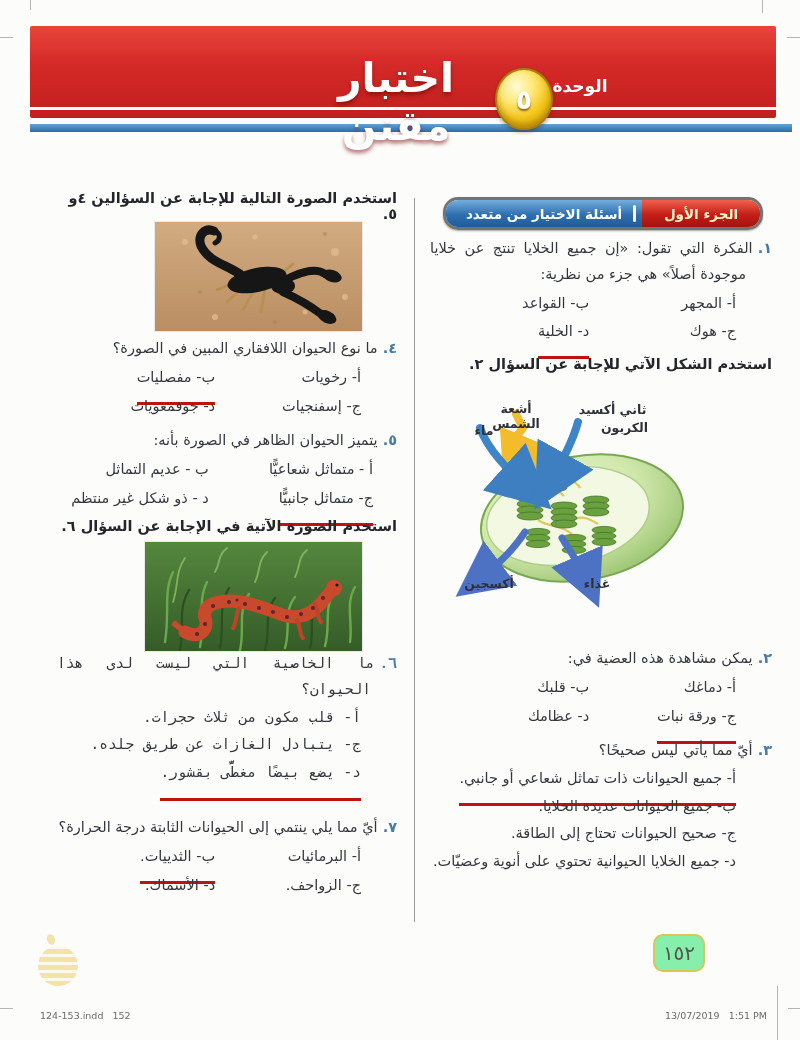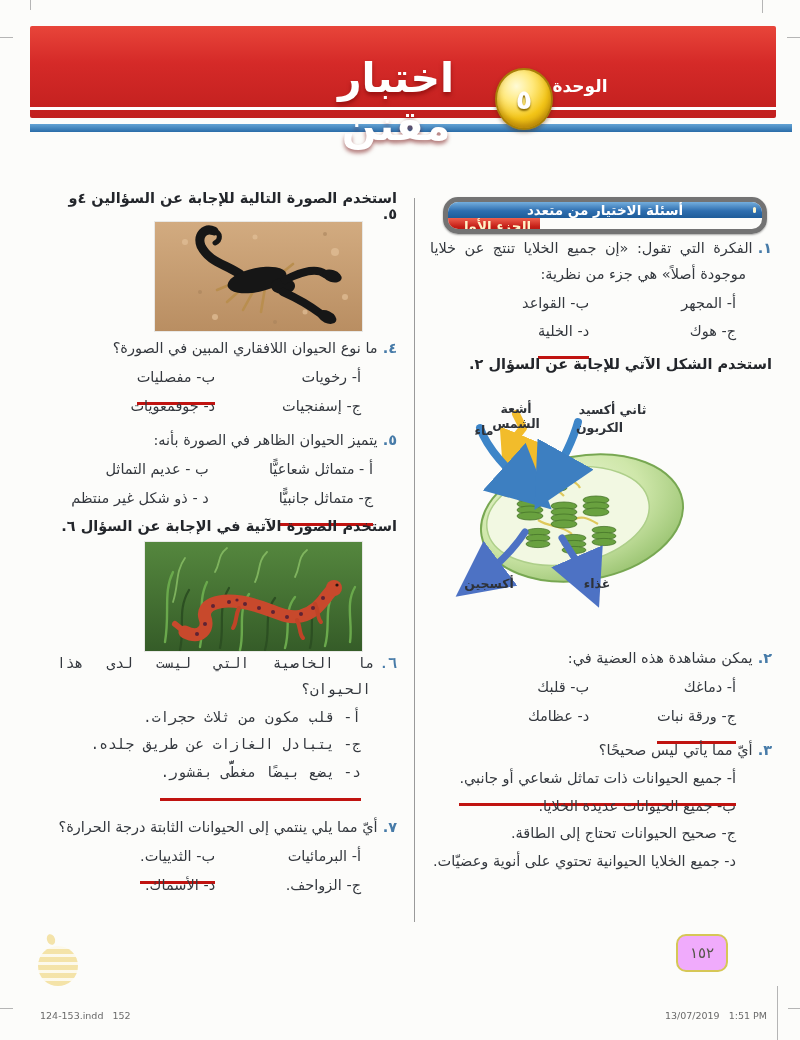--- a/index.html
+++ b/index.html
@@ -18,48 +18,48 @@
   .unit-circle{position:absolute;left:495px;top:68px;width:54px;height:58px;border-radius:50%;
           background:radial-gradient(circle at 36% 28%,#fffbd6 0%,#ffe97d 30%,#f3c517 60%,#cf9a08 100%);
           border:2px solid #a87f08;box-shadow:0 2px 4px rgba(80,40,0,.45), inset 0 -4px 6px rgba(140,90,0,.5);
           display:flex;align-items:center;justify-content:center;}
   .unit-circle span{color:#fff;font-size:27px;font-weight:bold;text-shadow:0 2px 2px #8a6a00;}
   .page-title{position:absolute;left:298px;top:54px;width:196px;text-align:center;color:#fff;
           font-weight:bold;font-size:41px;direction:rtl;text-shadow:0 3px 4px rgba(110,0,0,.55);}
 
   
   .badge{position:absolute;left:443px;top:197px;width:314px;height:27px;display:flex;direction:ltr;
-         border:5px solid #737373;border-radius:15px;overflow:hidden;box-shadow:0 1px 2px rgba(0,0,0,.35);flex-direction:column;}
+         border:3px solid #737373;border-radius:15px;overflow:hidden;box-shadow:0 1px 2px rgba(0,0,0,.35);}
   .badge-blue{flex:1;position:relative;display:flex;align-items:center;justify-content:center;
          background:linear-gradient(180deg,#74aedd 0%,#2f6fb0 55%,#1e5c99 100%);
          color:#fff;font-weight:bold;font-size:13.5px;direction:rtl;}
   .badge-sep{position:absolute;right:6px;top:5px;bottom:5px;width:3px;background:#fdf7d0;border-radius:2px;}
-  .badge-red{width:92px;display:flex;align-items:center;justify-content:center;
+  .badge-red{width:118px;display:flex;align-items:center;justify-content:center;
          background:linear-gradient(180deg,#f0604e 0%,#c41e16 55%,#a41410 100%);
          color:#fff3c8;font-weight:bold;font-size:13.5px;direction:rtl;}
 
   
   .divider{position:absolute;left:414px;top:198px;width:1px;height:724px;background:#9a9a9a;}
   .q{position:absolute;direction:rtl;text-align:right;font-size:14.5px;line-height:1.78;color:#34383e;}
   .q .qtext{display:block;padding-right:26px;text-indent:-26px;text-align:justify;}
   .qnum{color:#477ba8;font-weight:bold;padding-left:5px;}
   .opts2{display:grid;grid-template-columns:48% 52%;padding-right:36px;row-gap:3px;margin-top:3px;}
   .optline{display:block;padding-right:36px;margin-top:2px;}
   .ans{border-bottom:3px solid #c01310;padding-bottom:17px;}
   .instruction{position:absolute;direction:rtl;text-align:right;font-weight:bold;font-size:14.5px;color:#23262b;}
 
   
   .photo{position:absolute;box-shadow:0 0 0 1px rgba(0,0,0,.08);}
   .diagram{position:absolute;left:430px;top:392px;width:340px;height:252px;}
   .dlabel{position:absolute;direction:rtl;text-align:center;font-size:12.5px;font-weight:bold;color:#2e3238;}
 
   
-  .page-badge{position:absolute;left:653px;top:934px;width:48px;height:34px;background:#f0abfc;
+  .page-badge{position:absolute;left:653px;top:934px;width:48px;height:34px;background:#86efac;
         border:2px solid #d6c756;border-radius:10px;display:flex;align-items:center;justify-content:center;
-        font-size:15px;color:#55564a;margin-left:23px;}
+        font-size:20px;color:#55564a;}
   .pub-logo{position:absolute;left:38px;top:946px;width:40px;height:40px;border-radius:50%;opacity:.5;
         background:repeating-linear-gradient(0deg,#ecca57 0 5px,#fdf6dd 5px 8px);}
   .pub-logo-dot{position:absolute;left:47px;top:934px;width:8px;height:11px;border-radius:50%;
         background:#ecca57;opacity:.5;transform:rotate(-20deg);}
   .imprint{position:absolute;font-size:9.5px;color:#6a6a6a;white-space:pre;}
 </style>
 </head>
 <body>
 
 <div class="page">
@@ -178,21 +178,21 @@
       </g>
 
       <path d="M86,22 L93,36 L82,50 L92,64 L87,76" fill="none" stroke="#f2bc2b" stroke-width="8" stroke-linejoin="round" stroke-linecap="round" marker-end="url(#my)"></path>
       <path d="M50,36 C58,58 78,78 98,96" fill="none" stroke="#3d85c8" stroke-width="8" stroke-linecap="round" marker-end="url(#mb)"></path>
       <path d="M148,30 C142,52 130,72 120,90" fill="none" stroke="#3d85c8" stroke-width="8" stroke-linecap="round" marker-end="url(#mb)"></path>
 
       <path d="M95,140 C82,160 64,176 48,188" fill="none" stroke="#4d72c4" stroke-width="7" stroke-linecap="round" marker-end="url(#mp)"></path>
       <path d="M132,146 C143,164 152,176 158,190" fill="none" stroke="#4d72c4" stroke-width="7" stroke-linecap="round" marker-end="url(#mp)"></path>
     </svg>
     <span class="dlabel" style="left:135px;top:10px;width:95px;">ثاني أكسيد</span>
-    <span class="dlabel" style="left:122px;top:28px;width:95px;">الكربون</span>
+    <span class="dlabel" style="left:147px;top:28px;width:95px;">الكربون</span>
     <span class="dlabel" style="left:52px;top:9px;width:68px;">أشعة الشمس</span>
     <span class="dlabel" style="left:38px;top:31px;width:32px;">ماء</span>
     <span class="dlabel" style="left:30px;top:184px;width:58px;">أكسجين</span>
     <span class="dlabel" style="left:143px;top:184px;width:48px;">غذاء</span>
   </div>
 
   <div class="q" style="left:430px;top:646px;width:342px;">
     <span class="qtext">
       <span class="qnum">٢.</span><span>يمكن مشاهدة هذه العضية في:</span>
     </span>

